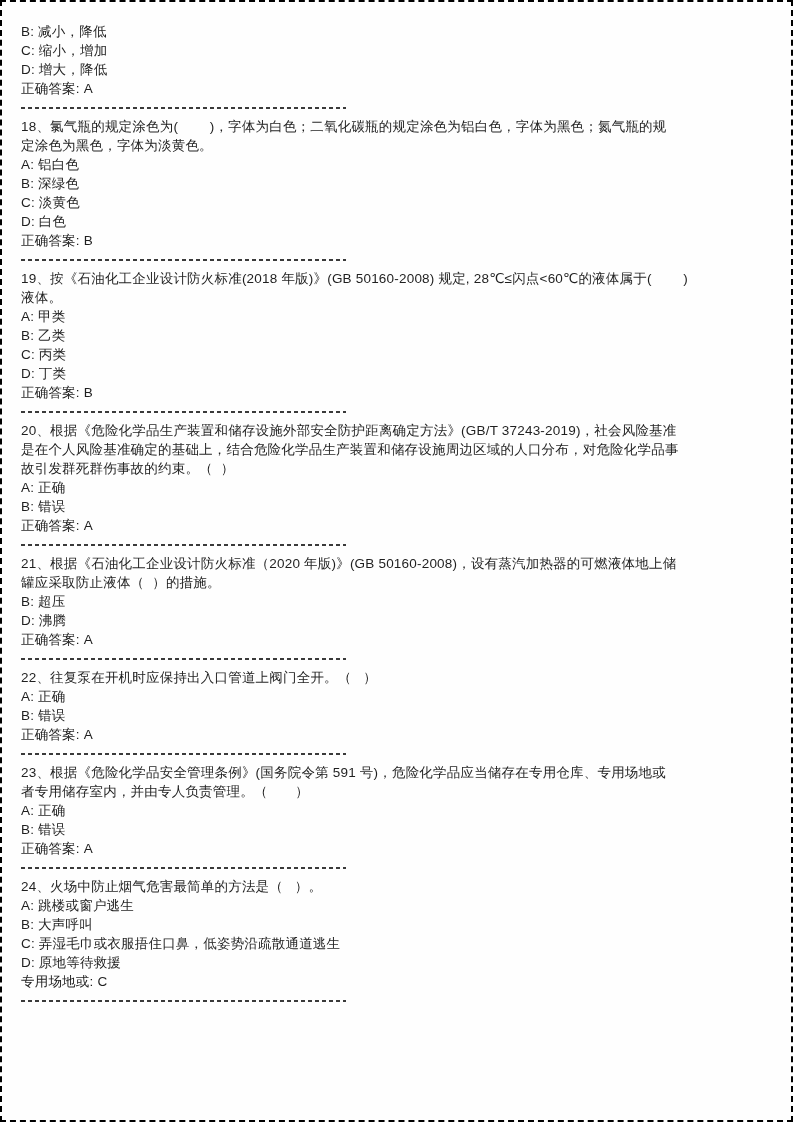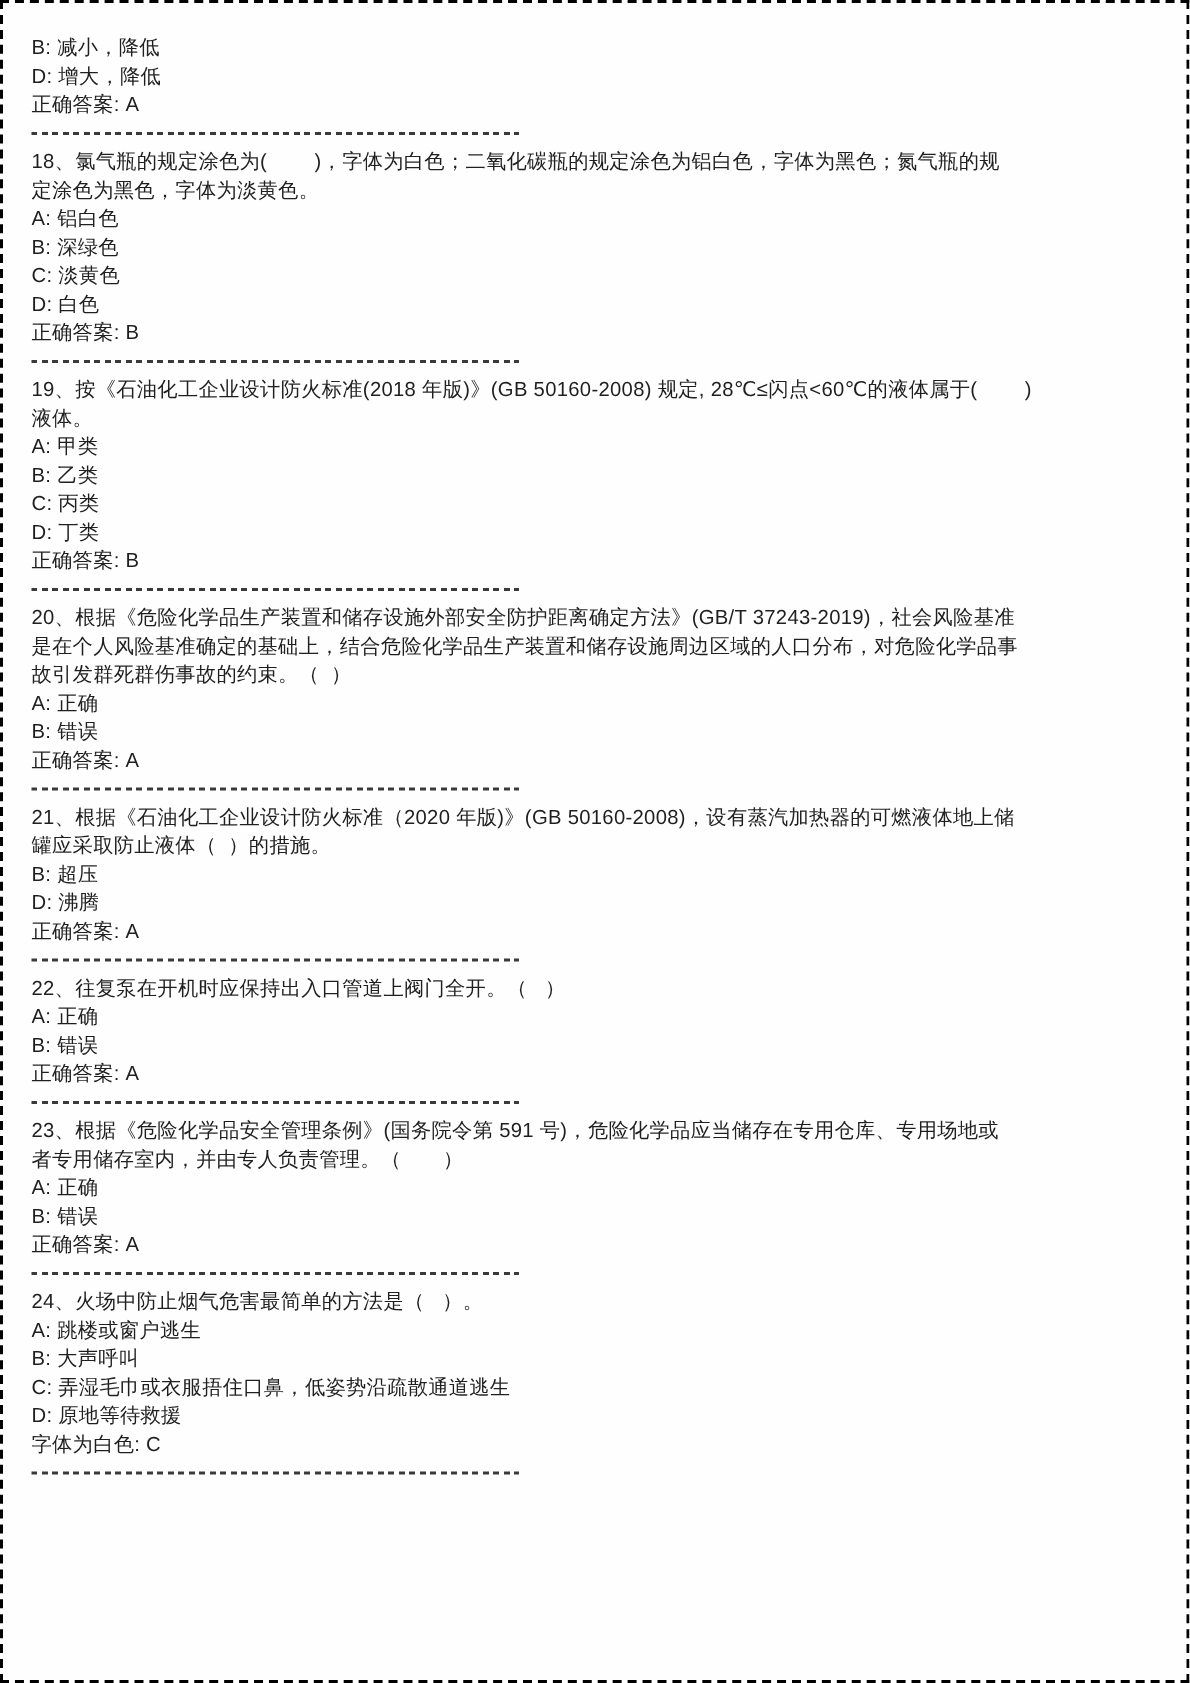--- a/index.html
+++ b/index.html
@@ -44,20 +44,21 @@
     background: repeating-linear-gradient(90deg, #3a3a3a 0px, #3a3a3a 4px, transparent 4px, transparent 7px);
   }
 </style>
 </head>
 <body>
 
 <div class="page">
   <div id="doc-body">
       <div>
         <div class="line">B: 减小，降低</div>
+        <div class="line">C: 缩小，增加</div>
         <div class="line">D: 增大，降低</div>
         <div class="line">正确答案: A</div>
       </div>
       <div class="separator-row">
         <div class="separator-dash"></div>
       </div>
       <div>
         <div class="line">18、氯气瓶的规定涂色为(        )，字体为白色；二氧化碳瓶的规定涂色为铝白色，字体为黑色；氮气瓶的规</div>
         <div class="line">定涂色为黑色，字体为淡黄色。</div>
         <div class="line">A: 铝白色</div>
@@ -120,19 +121,19 @@
       </div>
       <div class="separator-row">
         <div class="separator-dash"></div>
       </div>
       <div>
         <div class="line">24、火场中防止烟气危害最简单的方法是（   ）。</div>
         <div class="line">A: 跳楼或窗户逃生</div>
         <div class="line">B: 大声呼叫</div>
         <div class="line">C: 弄湿毛巾或衣服捂住口鼻，低姿势沿疏散通道逃生</div>
         <div class="line">D: 原地等待救援</div>
-        <div class="line">字体为白色: C</div>
+        <div class="line">专用场地或: C</div>
       </div>
       <div class="separator-row">
         <div class="separator-dash"></div>
       </div>
     </div>
 </div>
 
 </body></html>

